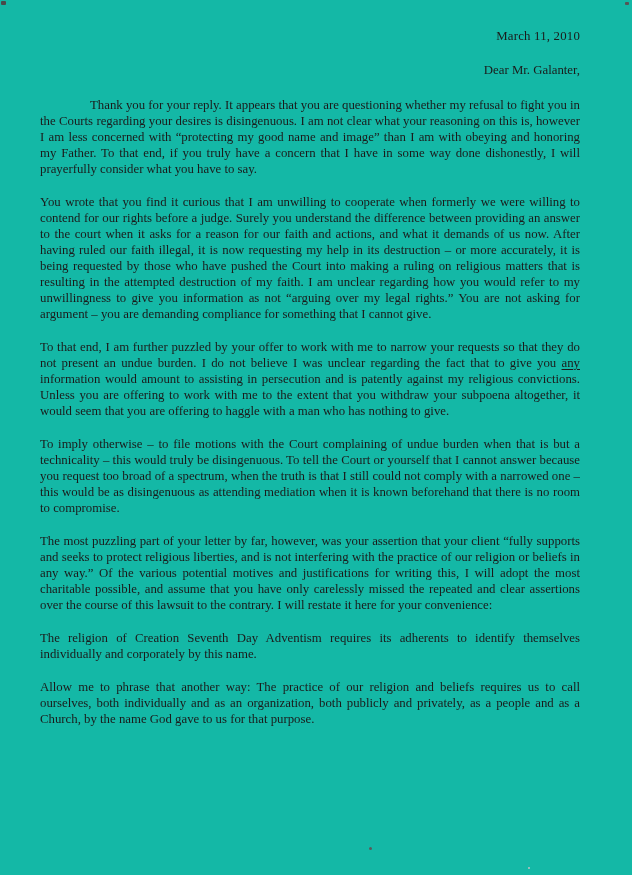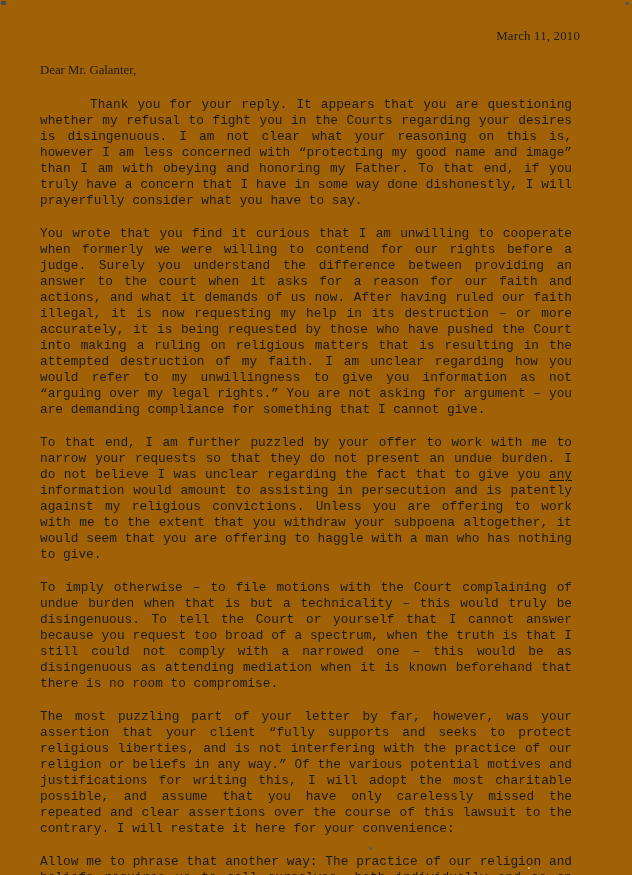--- a/index.html
+++ b/index.html
@@ -5,45 +5,45 @@
   html, body {
     margin: 0;
     padding: 0;
     background: #e8e8e8;
   }
   .page {
     position: relative;
     width: 632px;
     height: 875px;
     margin: 0 auto;
-    background: #a16207;
+    background: #14b8a6;
     overflow: hidden;
     font-family: "Liberation Serif", serif;
     color: #1b1b1b;
   }
   .content {
     position: absolute;
     left: 40px;
     top: 28px;
     width: 540px;
     font-size: 12.8px;
     line-height: 16px;
   }
   .date-line {
     text-align: right;
     letter-spacing: 0.2px;
   }
   .salutation {
     margin-top: 18px;
+    text-align: right;
   }
   .letter-body p {
-    margin: 17px 8px 0 0;
+    margin: 17px 0 0 0;
     text-align: justify;
     text-justify: inter-word;
-    font-family: Liberation Mono, monospace;
   }
   .letter-body p.indent {
     text-indent: 50px;
   }
   .letter-body p:first-child {
     margin-top: 19px;
   }
   .letter-body u {
     text-underline-offset: 2px;
   }
@@ -63,20 +63,21 @@
 <div class="page">
   <div class="content">
     <div class="date-line">March 11, 2010</div>
     <div class="salutation">Dear Mr. Galanter,</div>
     <div class="letter-body">
         <p class="indent"><span>Thank you for your reply. It appears that you are questioning whether my refusal to fight you in the Courts regarding your desires is disingenuous. I am not clear what your reasoning on this is, however I am less concerned with “protecting my good name and image” than I am with obeying and honoring my Father. To that end, if you truly have a concern that I have in some way done dishonestly, I will prayerfully consider what you have to say.</span></p>
         <p><span>You wrote that you find it curious that I am unwilling to cooperate when formerly we were willing to contend for our rights before a judge. Surely you understand the difference between providing an answer to the court when it asks for a reason for our faith and actions, and what it demands of us now. After having ruled our faith illegal, it is now requesting my help in its destruction – or more accurately, it is being requested by those who have pushed the Court into making a ruling on religious matters that is resulting in the attempted destruction of my faith. I am unclear regarding how you would refer to my unwillingness to give you information as not “arguing over my legal rights.” You are not asking for argument – you are demanding compliance for something that I cannot give.</span></p>
         <p><span>To that end, I am further puzzled by your offer to work with me to narrow your requests so that they do not present an undue burden. I do not believe I was unclear regarding the fact that to give you </span><u>any</u><span> information would amount to assisting in persecution and is patently against my religious convictions. Unless you are offering to work with me to the extent that you withdraw your subpoena altogether, it would seem that you are offering to haggle with a man who has nothing to give.</span></p>
         <p><span>To imply otherwise – to file motions with the Court complaining of undue burden when that is but a technicality – this would truly be disingenuous. To tell the Court or yourself that I cannot answer because you request too broad of a spectrum, when the truth is that I still could not comply with a narrowed one – this would be as disingenuous as attending mediation when it is known beforehand that there is no room to compromise.</span></p>
         <p><span>The most puzzling part of your letter by far, however, was your assertion that your client “fully supports and seeks to protect religious liberties, and is not interfering with the practice of our religion or beliefs in any way.” Of the various potential motives and justifications for writing this, I will adopt the most charitable possible, and assume that you have only carelessly missed the repeated and clear assertions over the course of this lawsuit to the contrary. I will restate it here for your convenience:</span></p>
+        <p><span>The religion of Creation Seventh Day Adventism requires its adherents to identify themselves individually and corporately by this name.</span></p>
         <p><span>Allow me to phrase that another way: The practice of our religion and beliefs requires us to call ourselves, both individually and as an organization, both publicly and privately,  as a people and as a Church, by the name God gave to us for that purpose.</span></p>
       </div>
   </div>
 
   <div class="speck speck-tl"></div>
   <div class="speck speck-tr"></div>
   <div class="speck speck-dot"></div>
   <div class="speck speck-faint"></div>
 </div>
 

